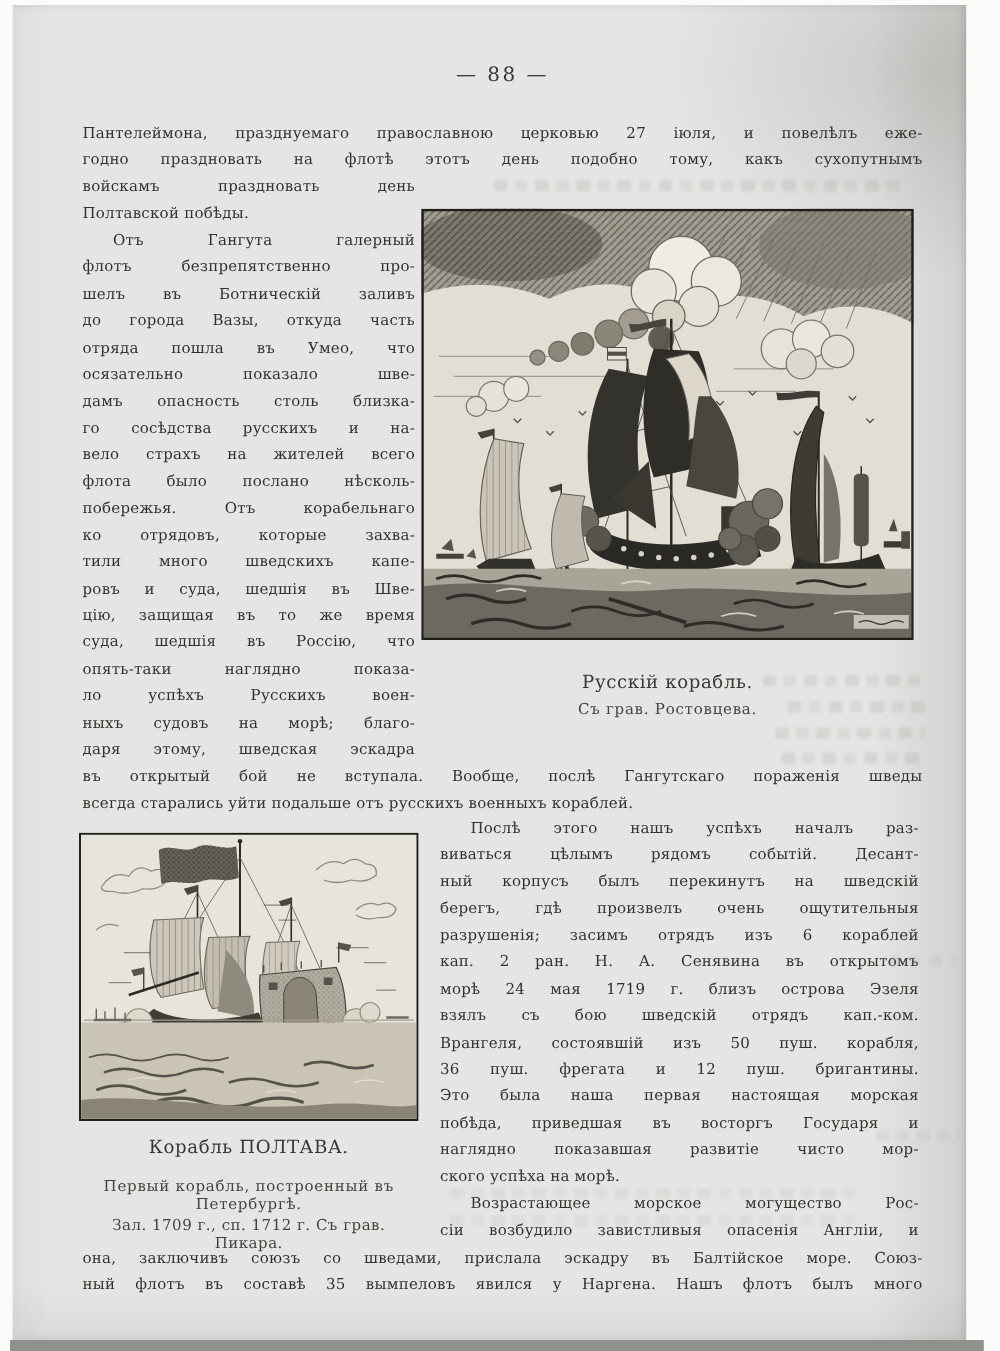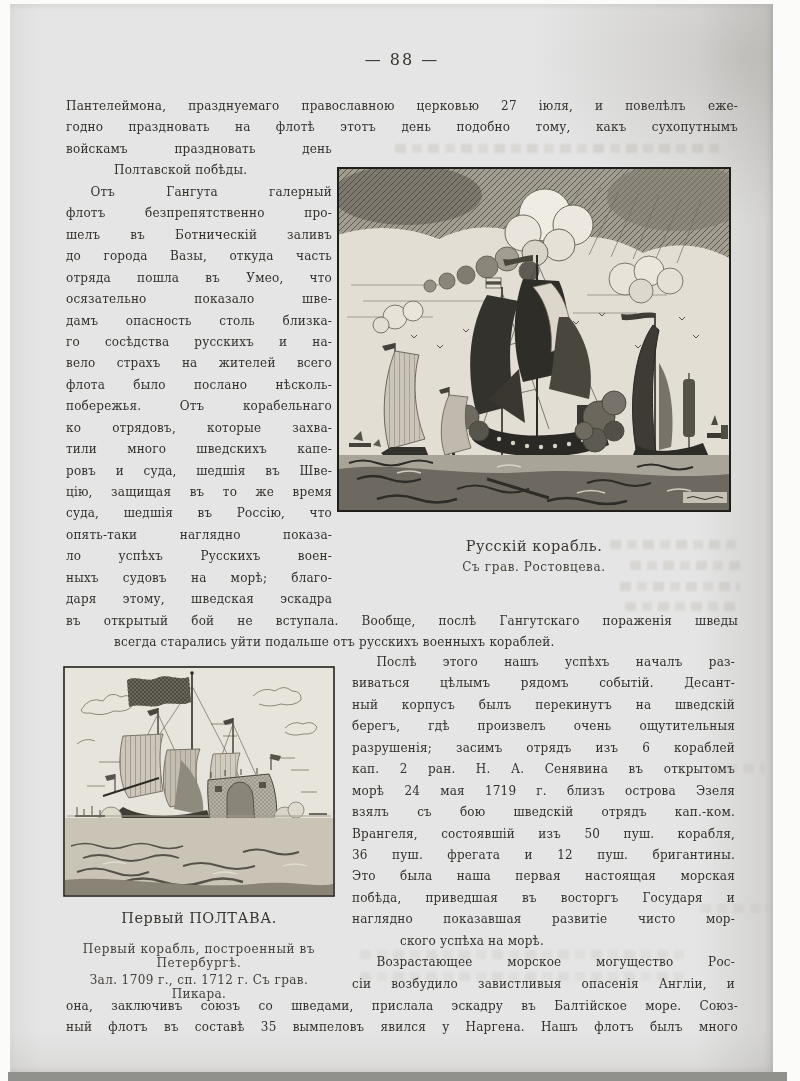--- a/index.html
+++ b/index.html
@@ -23,21 +23,21 @@
   .scan-shadow{
     position:absolute;left:8px;top:1072px;width:779px;height:9px;
     background:#90908c;filter:blur(.4px);
   }
   .tblock{position:absolute;color:#34312c;}
   .line{
     display:block;font-size:12px;line-height:21.45px;height:21.45px;
     text-align:justify;text-align-last:justify;white-space:nowrap;
     letter-spacing:.2px;
   }
-  .line.end{text-align-last:left;margin-left:48px;}
+  .line.end{text-align-last:left;}
   .page-number{
     position:absolute;left:56px;top:46px;width:672px;text-align:center;
     font-size:16px;letter-spacing:2px;color:#3a3731;
   }
   figure{margin:0;padding:0;position:absolute;}
   .figure1{left:327px;top:163px;width:394px;}
   .figure2{left:53px;top:662px;width:272px;}
   .engraving{display:block;}
   .cap{color:#3a3731;text-align:center;}
   .cap-title{font-size:14.5px;margin-top:26px;letter-spacing:.5px;}
@@ -386,21 +386,21 @@
         <path d="M2,214 C50,208 120,224 190,218 C230,214 252,222 270,218 L270,229 2,229 Z" fill="#8a8477"></path>
         <g stroke="#e3dfd3" stroke-width="1.3" fill="none" opacity=".9">
           <path d="M40,198 q12,-4 24,0"></path>
             <path d="M150,208 q12,-4 24,0"></path>
             <path d="M220,200 q12,-4 24,0"></path>
         </g>
       </g>
       <rect x="1" y="1" width="270" height="229" fill="none" stroke="#23211d" stroke-width="1.6"></rect>
     </svg>
     <figcaption class="cap">
-      <div class="cap-title">Первый ПОЛТАВА.</div>
+      <div class="cap-title">Корабль ПОЛТАВА.</div>
       <div class="cap-sub">Первый корабль, построенный въ Петербургѣ.</div>
       <div class="cap-sub cap-sub2">Зал. 1709 г., сп. 1712 г. Съ грав. Пикара.</div>
     </figcaption>
   </figure>
 
   <div class="tblock" style="left:342px;top:648px;width:383px;">
       <span class="line">  Послѣ этого нашъ успѣхъ началъ раз-</span>
       <span class="line">виваться цѣлымъ рядомъ событій. Десант-</span>
       <span class="line">ный корпусъ былъ перекинутъ на шведскій</span>
       <span class="line">берегъ, гдѣ произвелъ очень ощутительныя</span>

